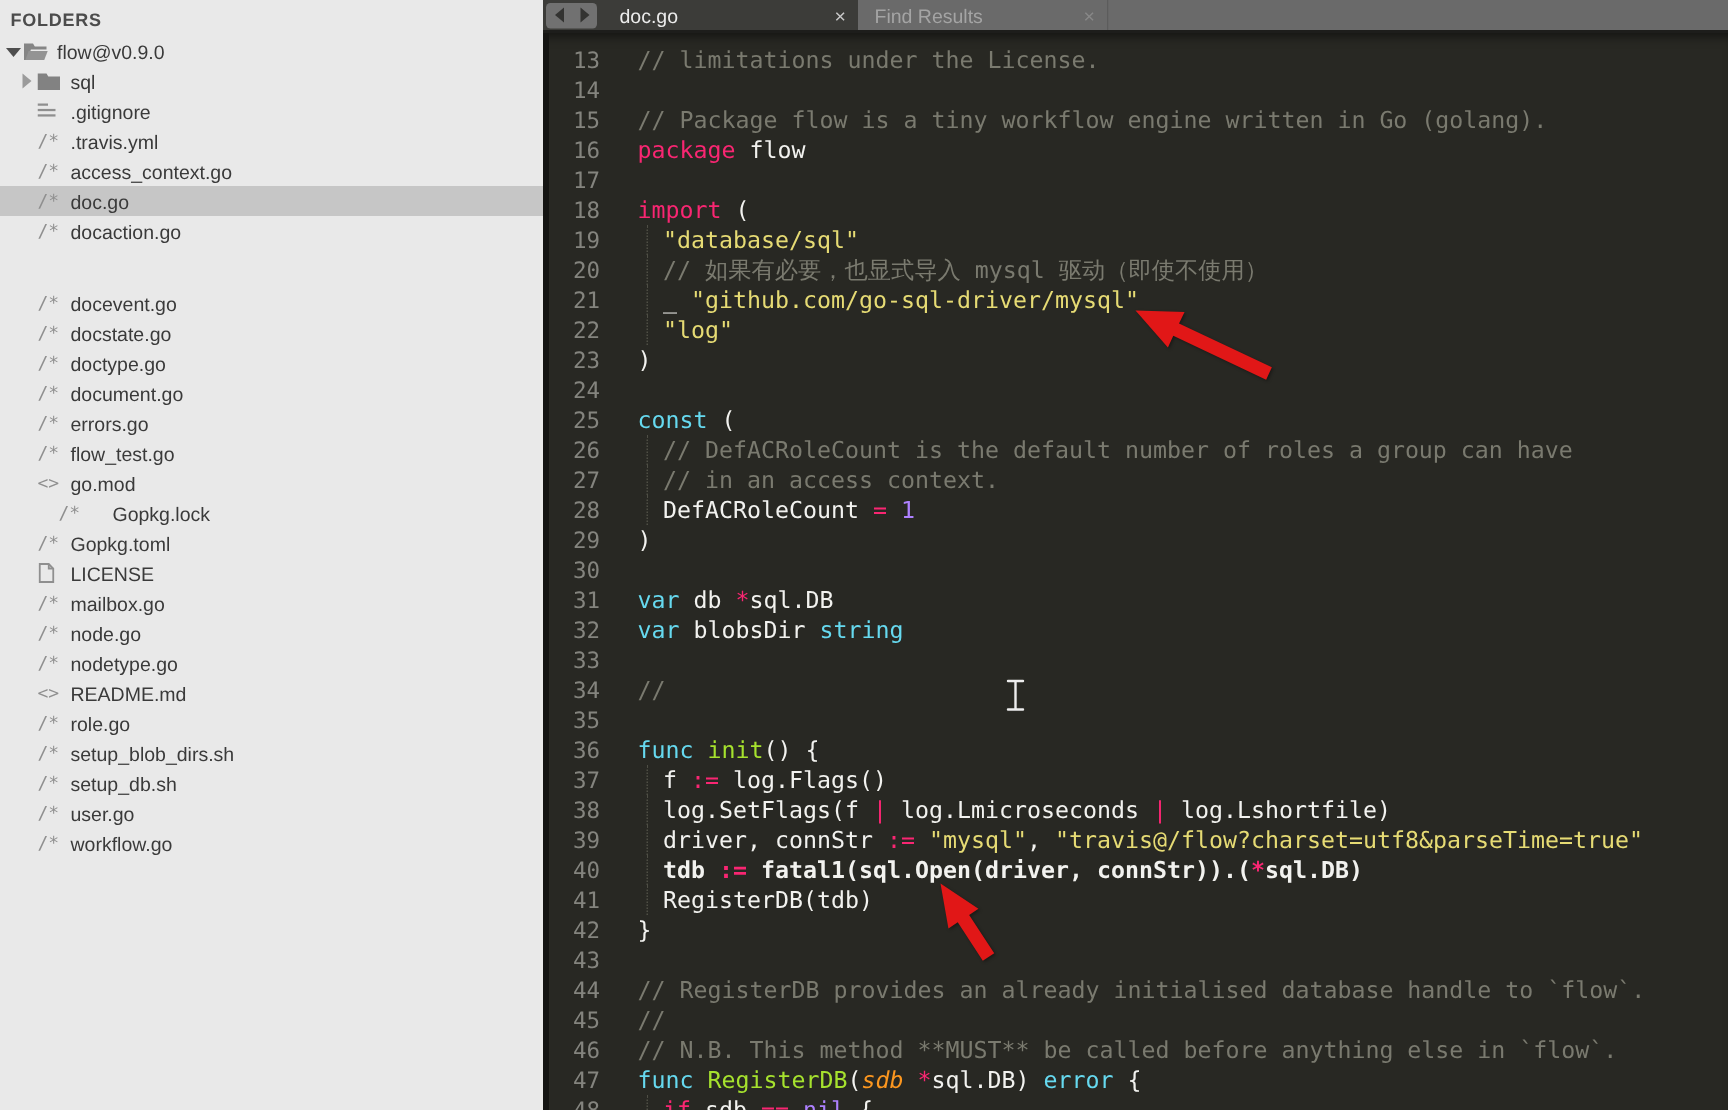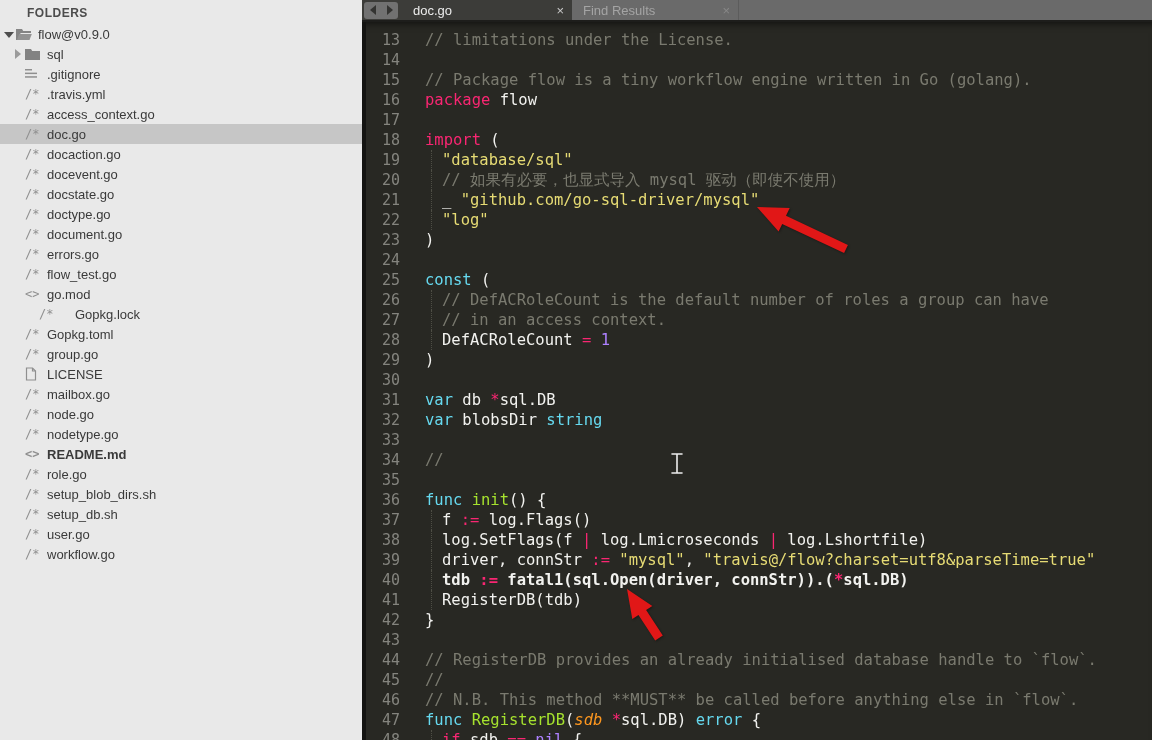--- a/index.html
+++ b/index.html
@@ -9,21 +9,21 @@
     font-family:"Liberation Sans","DejaVu Sans",sans-serif;
     -webkit-font-smoothing:antialiased;
   }
   
   .sidebar{
     position:absolute;left:0;top:0;width:362px;height:740px;
     background:#e9e9e9;z-index:2;
   }
   .sidebar-header{
     padding:6px 0 4px 7px;font-size:12px;font-weight:bold;
-    color:#4c4c4c;letter-spacing:.5px;margin-left:20px;
+    color:#4c4c4c;letter-spacing:.5px;
   }
   .trow{
     height:20px;display:flex;align-items:center;
     font-size:13px;color:#3a3a3a;cursor:default;white-space:nowrap;
   }
   .trow.sel{background:#c6c6c6;}
   .tri{width:14px;height:20px;display:inline-block;position:relative;flex:0 0 14px;}
   .tri.down::before{
     content:"";position:absolute;top:8px;left:2px;
     border-left:5px solid transparent;border-right:5px solid transparent;
@@ -152,21 +152,21 @@
       <div class="trow sel" style="padding-left: 11px;">
         <span class="tri"></span>
         <span class="ficon src"></span>
         <span class="flabel">doc.go</span>
       </div>
       <div class="trow" style="padding-left: 11px;">
         <span class="tri"></span>
         <span class="ficon src"></span>
         <span class="flabel">docaction.go</span>
       </div>
-      <div class="trow" style="padding-left: 11px;">
+      <div class="trow" style="padding-left: 11px; margin-top: 28px;">
         <span class="tri"></span>
         <span class="ficon src"></span>
         <span class="flabel">docevent.go</span>
       </div>
       <div class="trow" style="padding-left: 11px;">
         <span class="tri"></span>
         <span class="ficon src"></span>
         <span class="flabel">docstate.go</span>
       </div>
       <div class="trow" style="padding-left: 11px;">
@@ -196,25 +196,20 @@
       </div>
       <div class="trow" style="padding-left: 11px; gap: 14px;">
         <span class="tri"></span>
         <span class="ficon src"></span>
         <span class="flabel">Gopkg.lock</span>
       </div>
       <div class="trow" style="padding-left: 11px;">
         <span class="tri"></span>
         <span class="ficon src"></span>
         <span class="flabel">Gopkg.toml</span>
-      </div>
-      <div class="trow" style="padding-left: 11px;">
-        <span class="tri"></span>
-        <span class="ficon src"></span>
-        <span class="flabel">group.go</span>
       </div>
       <div class="trow" style="padding-left: 11px;">
         <span class="tri"></span>
         <span class="ficon file">
           <svg width="12" height="14" viewBox="0 0 12 14">
             <path d="M1.5 1h6l3 3v9h-9z" fill="none" stroke="#8f8f8f" stroke-width="1.2"></path>
             <path d="M7.5 1v3h3" fill="none" stroke="#8f8f8f" stroke-width="1.2"></path>
           </svg>
         </span>
         <span class="flabel">LICENSE</span>
@@ -227,21 +222,21 @@
       <div class="trow" style="padding-left: 11px;">
         <span class="tri"></span>
         <span class="ficon src"></span>
         <span class="flabel">node.go</span>
       </div>
       <div class="trow" style="padding-left: 11px;">
         <span class="tri"></span>
         <span class="ficon src"></span>
         <span class="flabel">nodetype.go</span>
       </div>
-      <div class="trow" style="padding-left: 11px; font-weight: bold;">
+      <div class="trow" style="padding-left: 11px;">
         <span class="tri"></span>
         <span class="ficon markup"></span>
         <span class="flabel">README.md</span>
       </div>
       <div class="trow" style="padding-left: 11px;">
         <span class="tri"></span>
         <span class="ficon src"></span>
         <span class="flabel">role.go</span>
       </div>
       <div class="trow" style="padding-left: 11px;">

